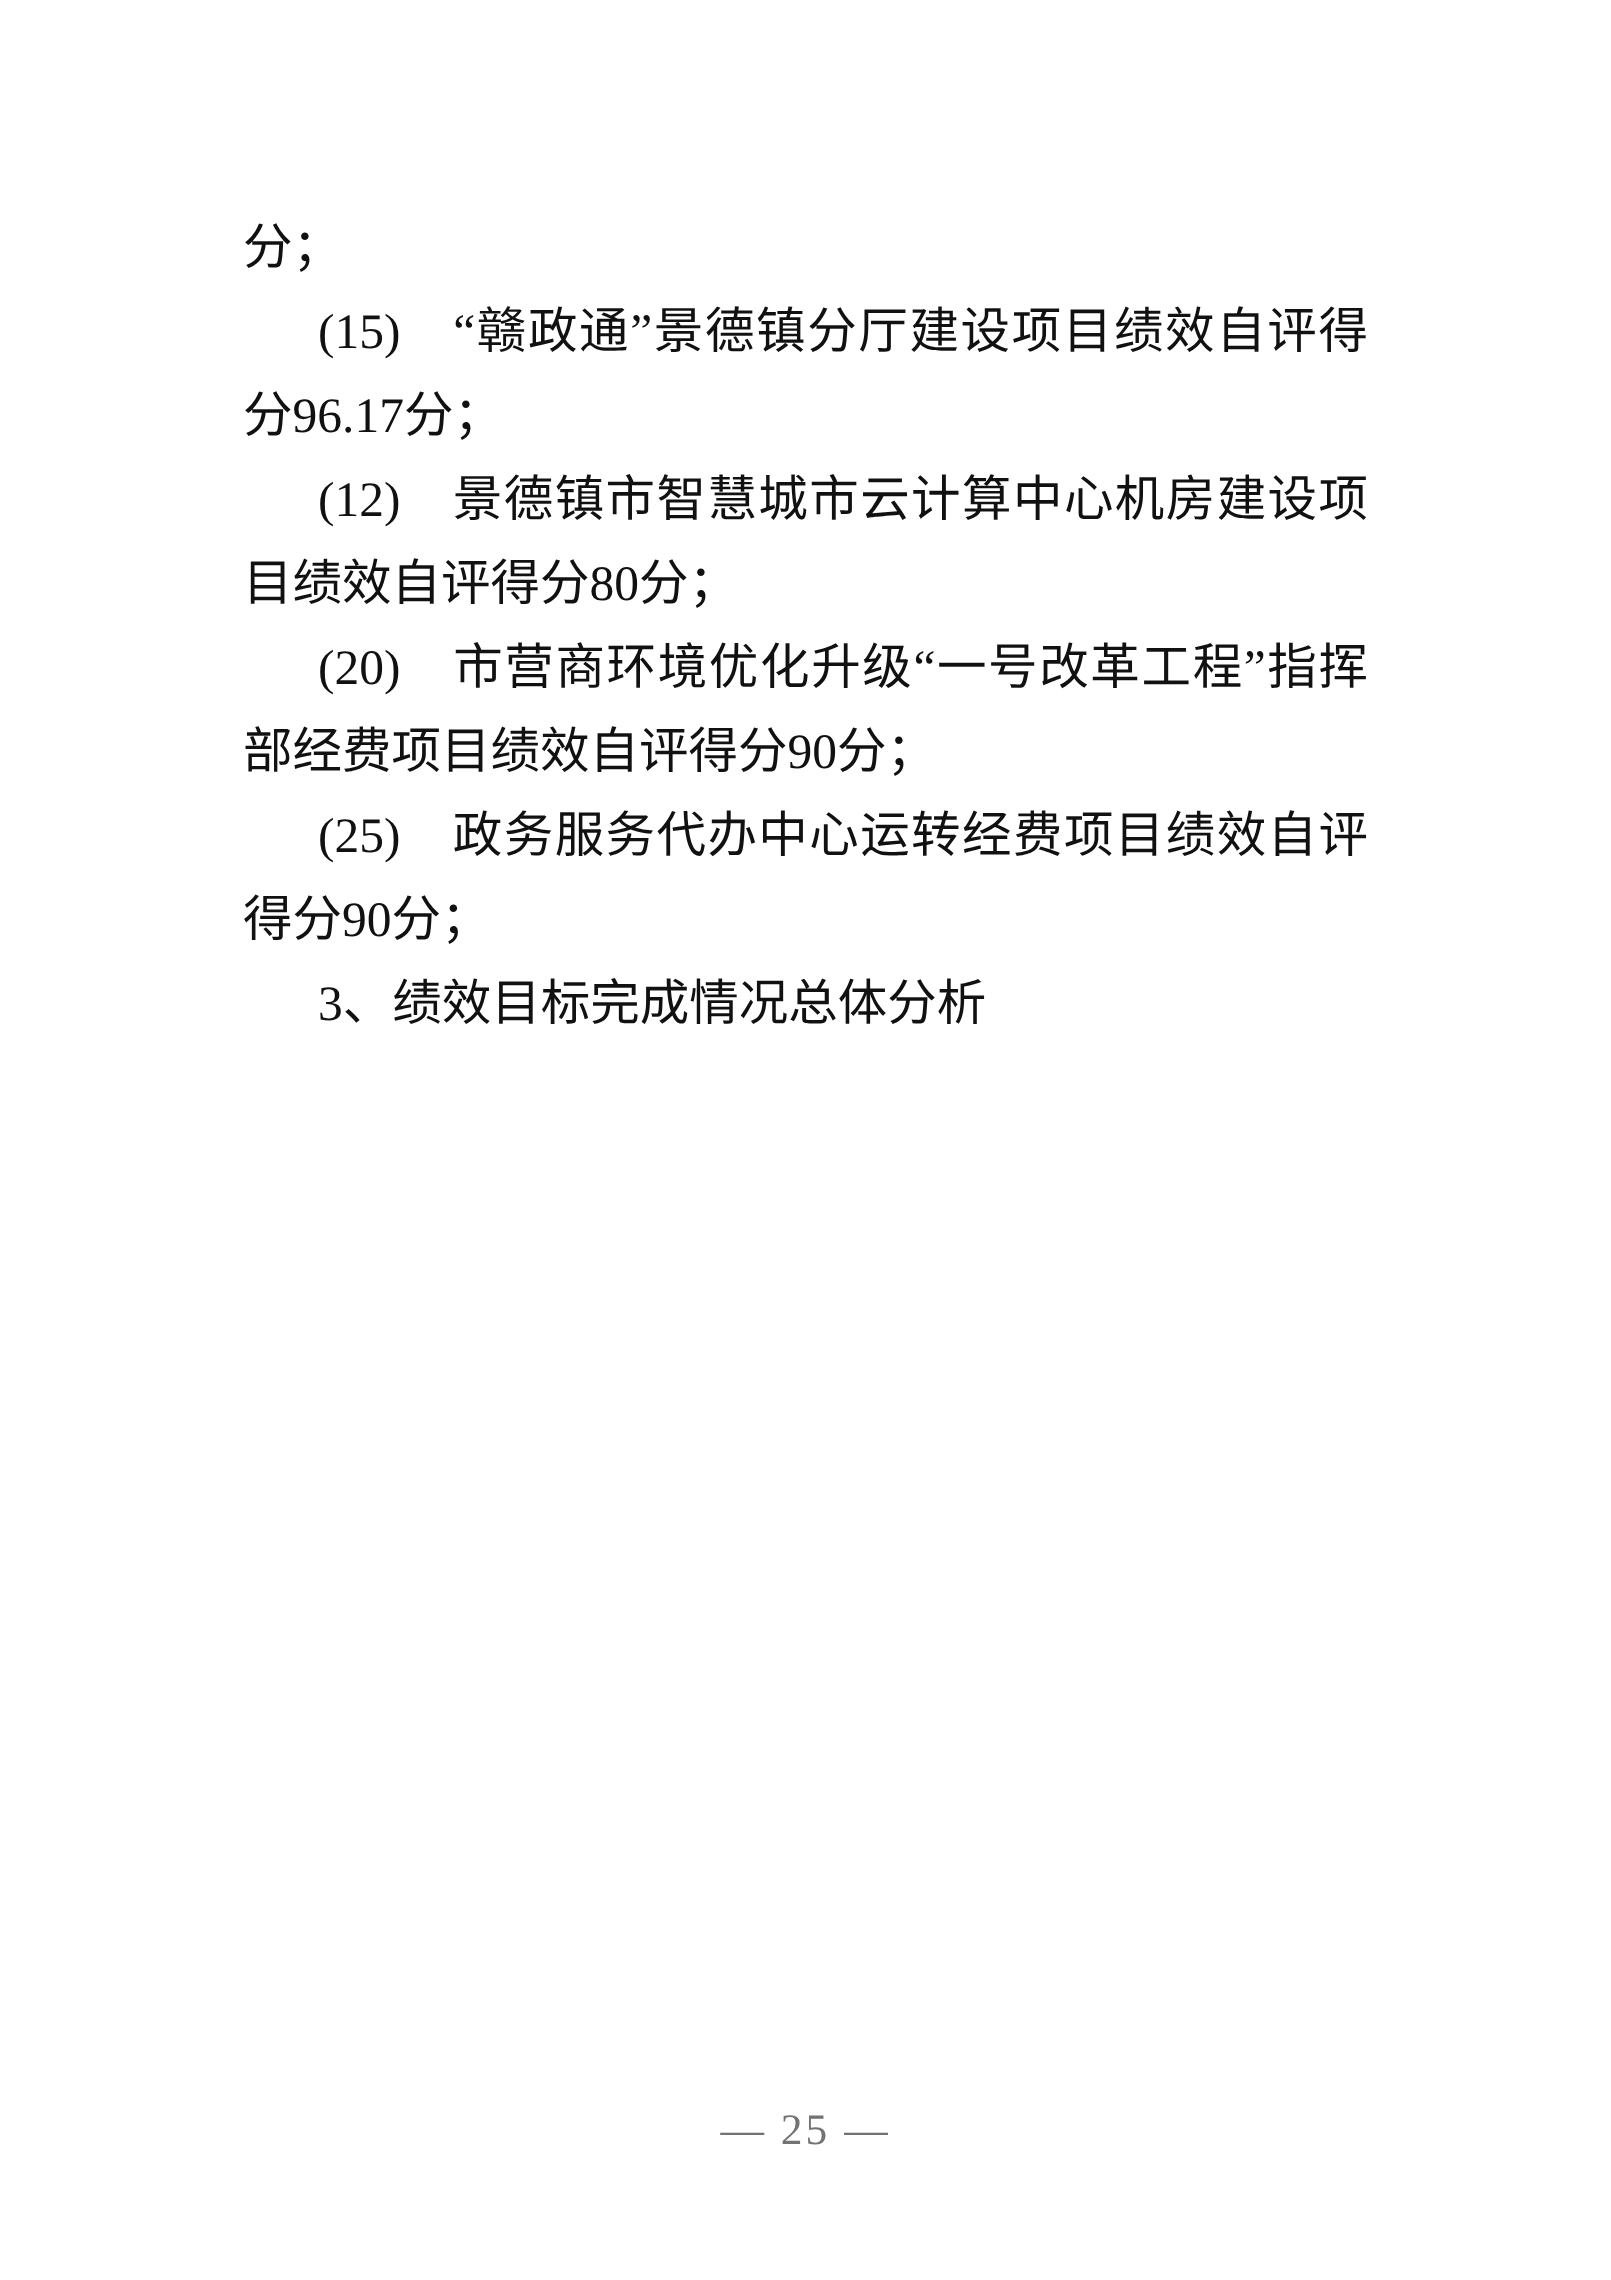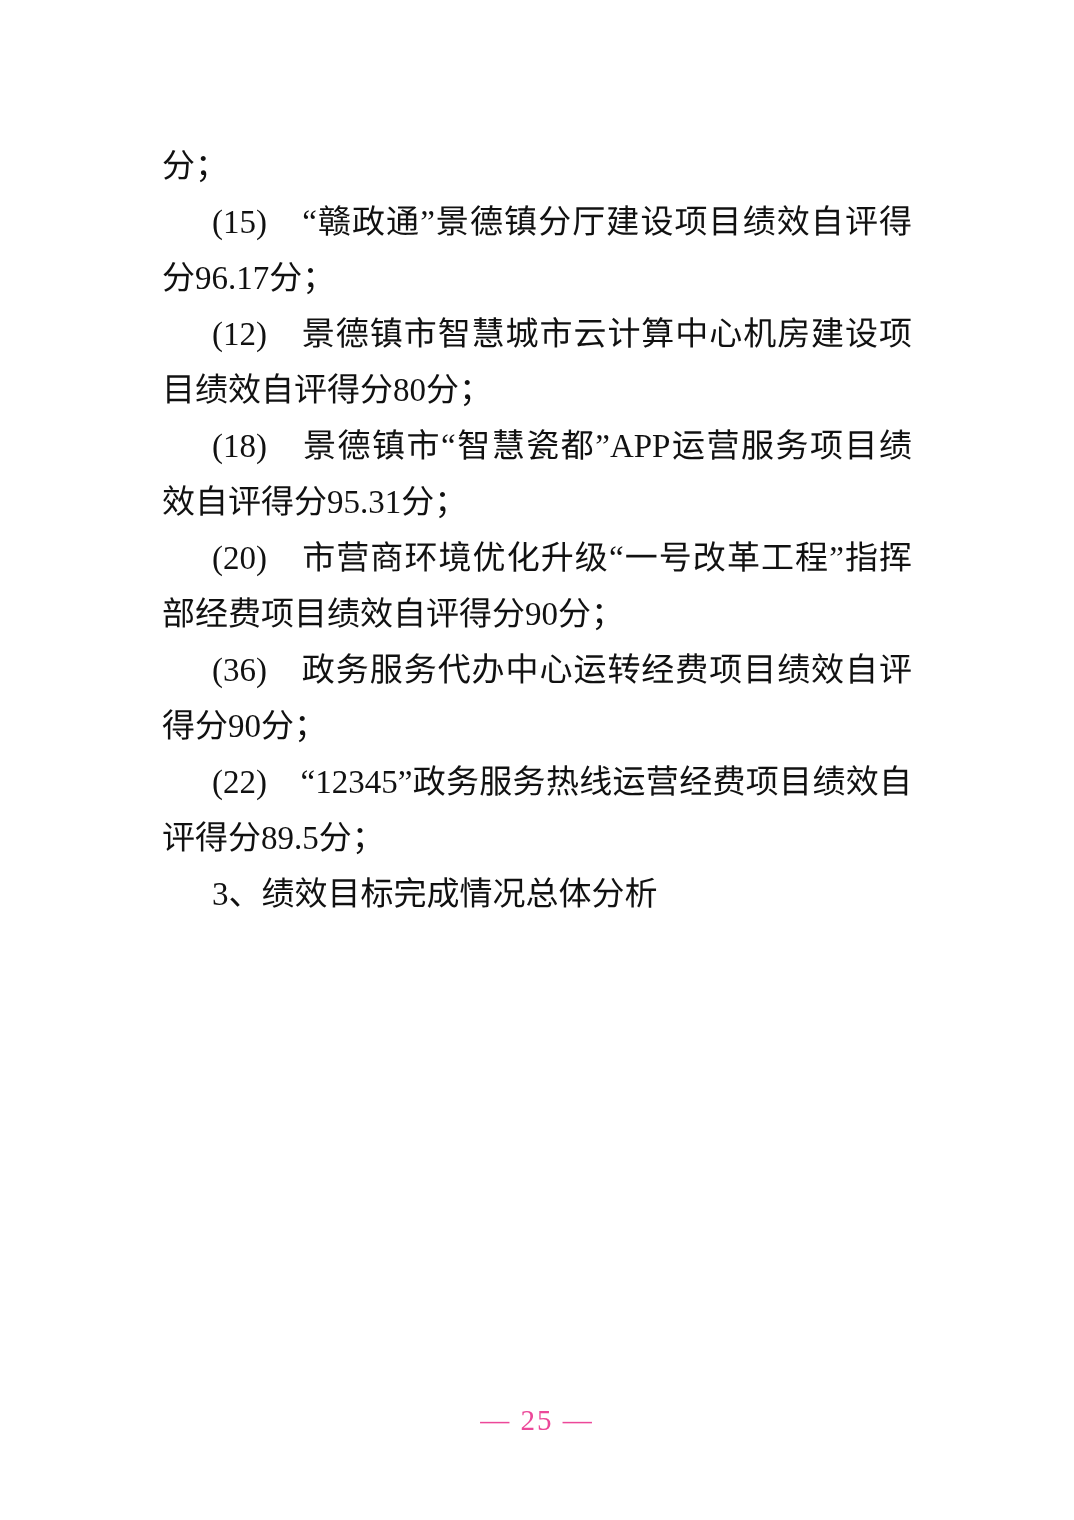--- a/index.html
+++ b/index.html
@@ -42,36 +42,34 @@
     text-indent: 50px;
     font-weight: normal;
   }
   .footer {
     position: absolute;
     top: 1404px;
     left: 0;
     width: 100%;
     text-align: center;
     font-size: 29px;
-    color: #ec4899;
+    color: #737373;
     letter-spacing: 2px;
   }
 </style>
 </head>
 <body>
 
 <div class="page">
   <div class="content">
     <p class="para-continuation">分；</p>
 
     <p class="para-indent">(15)　“赣政通”景德镇分厅建设项目绩效自评得分96.17分；</p>
     <p class="para-indent">(12)　景德镇市智慧城市云计算中心机房建设项目绩效自评得分80分；</p>
-    <p class="para-indent">(18)　景德镇市“智慧瓷都”APP运营服务项目绩效自评得分95.31分；</p>
     <p class="para-indent">(20)　市营商环境优化升级“一号改革工程”指挥部经费项目绩效自评得分90分；</p>
-    <p class="para-indent">(36)　政务服务代办中心运转经费项目绩效自评得分90分；</p>
-    <p class="para-indent">(22)　“12345”政务服务热线运营经费项目绩效自评得分89.5分；</p>
+    <p class="para-indent">(25)　政务服务代办中心运转经费项目绩效自评得分90分；</p>
 
     <p class="section-heading">3、绩效目标完成情况总体分析</p>
 
   </div>
 
   <div class="footer">— 25 —</div>
 </div>
 
 </body></html>

